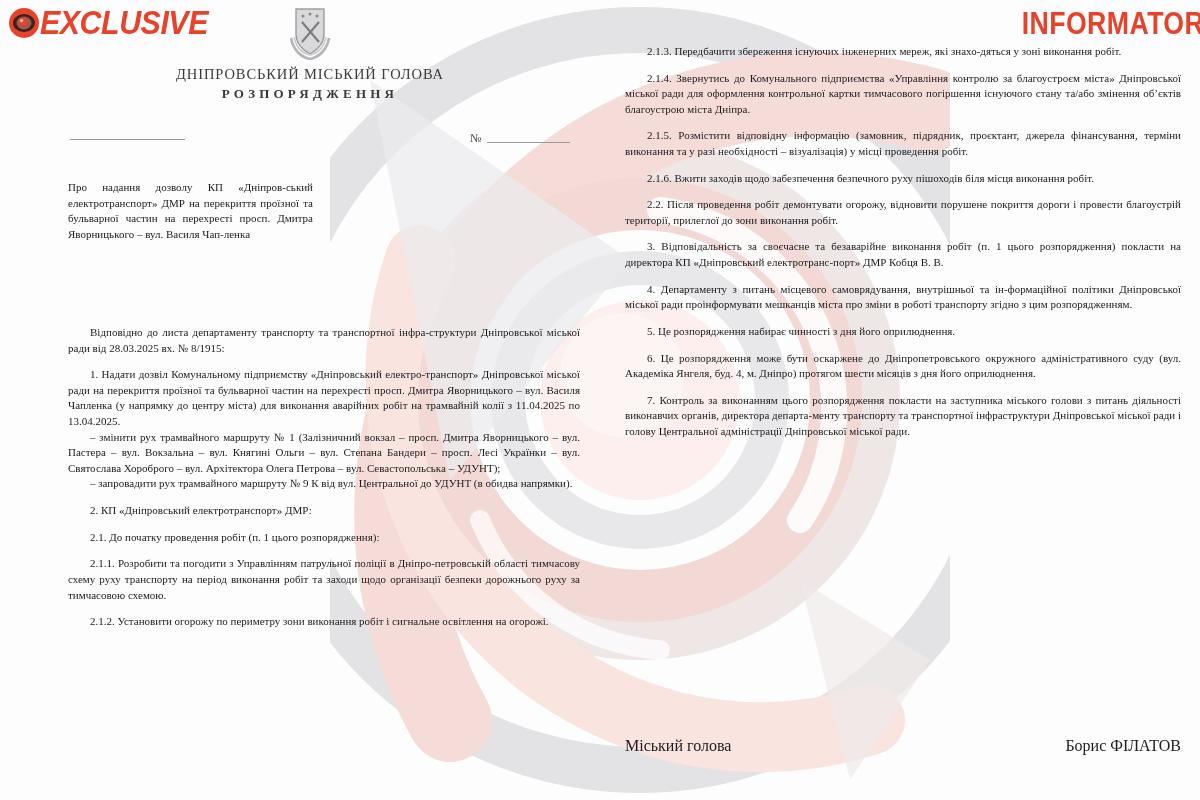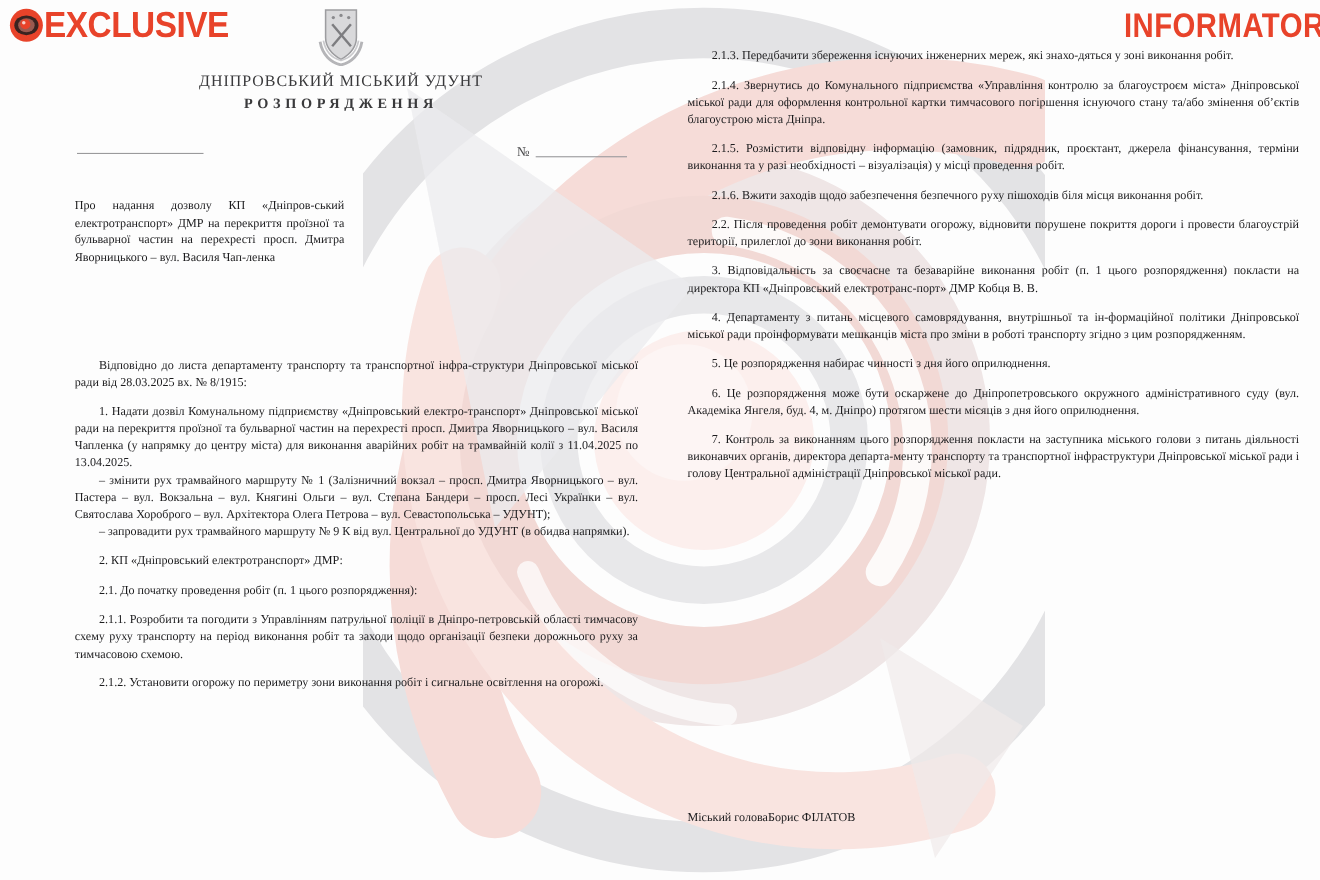--- a/index.html
+++ b/index.html
@@ -31,21 +31,21 @@
 
   
   #masthead {
     position:absolute; left:0; top:0;
     width:1200px; height:56px;
     z-index:3;
   }
 
   .brand-exclusive {
     position:absolute; left:8px; top:6px;
-    display:flex; align-items:center; gap:0px;
+    display:flex; align-items:center; gap:0px;font-style:italic;
   }
   .eye-logo { display:block; }
   .exclusive-word {
     font-family:"Liberation Sans", sans-serif;
     font-weight:bold;
     font-size:33px;
     letter-spacing:-0.5px;
     line-height:1;
     transform:scaleX(0.92);
     transform-origin:left center;
@@ -128,22 +128,22 @@
   .para { margin-bottom:11px; text-indent:22px; }
   .para.tight { margin-bottom:0; }
   .para.dash { text-indent:22px; margin-bottom:0; }
   .para.subject { text-indent:0; margin-bottom:0; text-align:justify; }
 
   
   #signature {
     position:absolute; left:625px; top:737px;
     width:556px;
     z-index:2;
-    display:flex; align-items:baseline;
-    font-size:11px; color:#1c1c1e;
+    display:flex; justify-content:space-between; align-items:baseline;
+    font-size:16px; color:#1c1c1e;
   }
 </style>
 </head>
 <body>
 
 <div id="page">
 
   <svg id="watermark" viewBox="0 0 620 880" xmlns="http://www.w3.org/2000/svg" aria-hidden="true">
     <defs>
       <clipPath id="wmclip">
@@ -196,21 +196,21 @@
       <line x1="15" y1="18" x2="32" y2="38" stroke="#7d7d80" stroke-width="2.2"></line>
       <line x1="32" y1="18" x2="15" y2="38" stroke="#7d7d80" stroke-width="2.2"></line>
 
       <circle cx="16" cy="12" r="1.5" fill="#8a8a8d"></circle>
       <circle cx="23" cy="10" r="1.5" fill="#8a8a8d"></circle>
       <circle cx="30" cy="12" r="1.5" fill="#8a8a8d"></circle>
 
       <path d="M4 34 C6 46 14 53 23 55 C32 53 40 46 42 34" fill="none" stroke="#b5b5b8" stroke-width="2.6"></path>
       <path d="M7 33 C9 43 15 49 23 51 C31 49 37 43 39 33" fill="none" stroke="#c9c9cc" stroke-width="1.6"></path>
     </svg>
-    <div class="head-title">ДНІПРОВСЬКИЙ МІСЬКИЙ УДУНТ</div>
+    <div class="head-title">ДНІПРОВСЬКИЙ МІСЬКИЙ ГОЛОВА</div>
     <div class="head-subtitle">РОЗПОРЯДЖЕННЯ</div>
   </div>
 
   <div id="form-rules">
     <div class="rule-left"></div>
     <span class="num-sign">№</span>
     <div class="rule-right"></div>
   </div>
 
   <div id="col-left" class="column">

